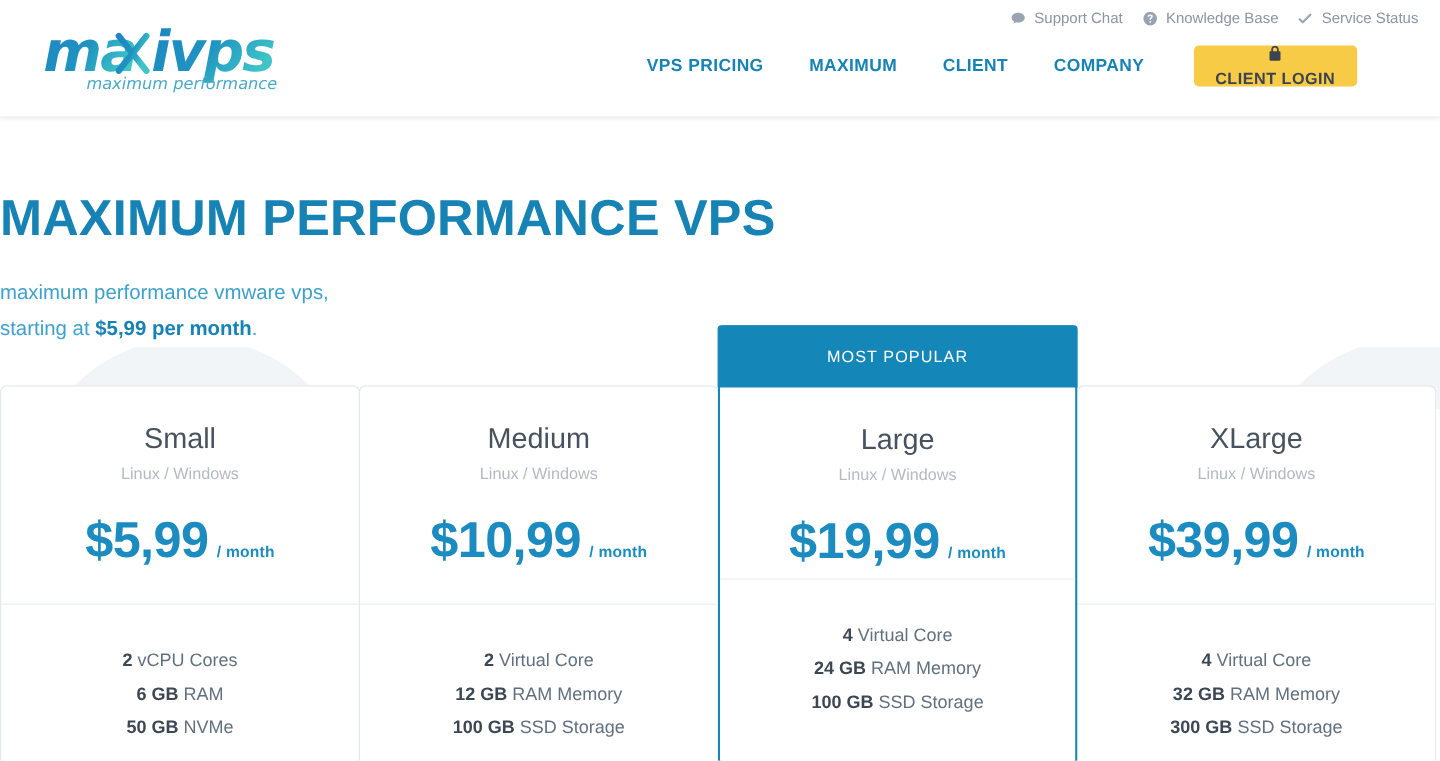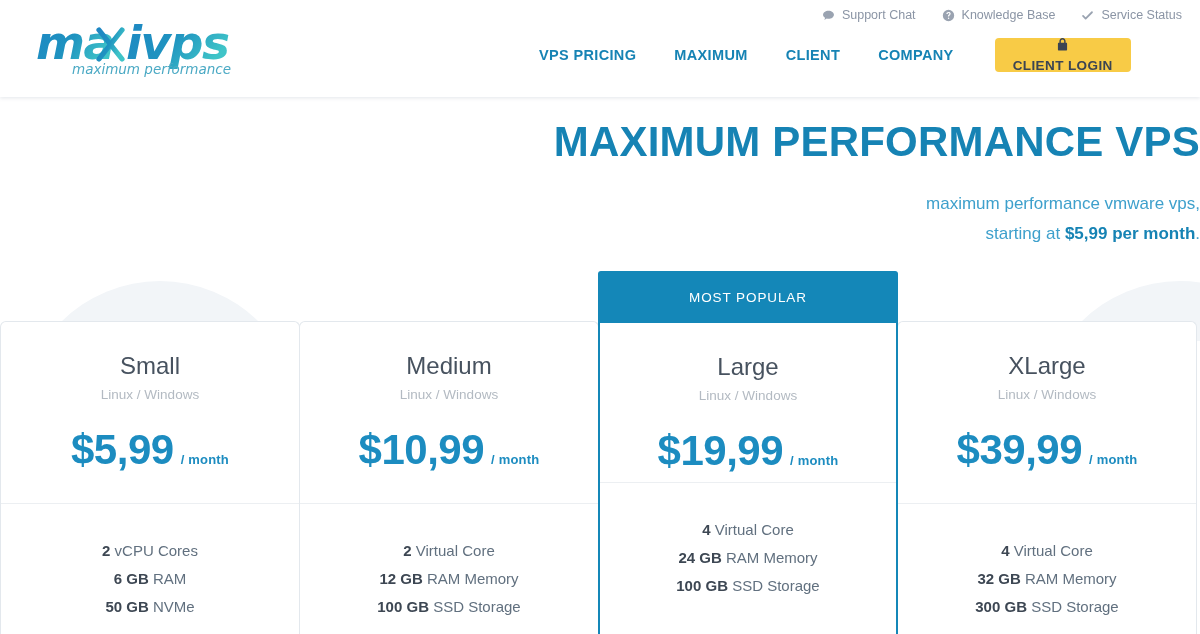--- a/index.html
+++ b/index.html
@@ -22,21 +22,21 @@
     box-shadow: 0 1px 4px rgba(40,60,90,0.13);
     z-index: 20;
   }
 
   .utility-bar {
     position: absolute;
     top: 7px;
     right: 18px;
     display: flex;
     align-items: center;
-    gap: 26px;
+    gap: 16px;
   }
   .utility-link {
     display: flex;
     align-items: center;
     gap: 7px;
     font-size: 12.5px;
     color: #8b95a5;
     text-decoration: none;
     line-height: 16px;
     cursor: pointer;
@@ -103,22 +103,22 @@
     white-space: nowrap;
     flex-direction: column;
   }
   .login-btn .lock-ico { display: flex; align-items: center; }
 
   
   .hero {
     position: relative;
     width: 1200px;
     background: #ffffff;
-    padding-top: 20px;
-    text-align: right;
+    padding-top: 60px;
+    text-align: left;
     z-index: 5;
   }
   .hero-title {
     font-size: 42px;
     font-weight: bold;
     color: #1683b4;
     letter-spacing: 0.2px;
     line-height: 50px;
   }
   .hero-sub {

